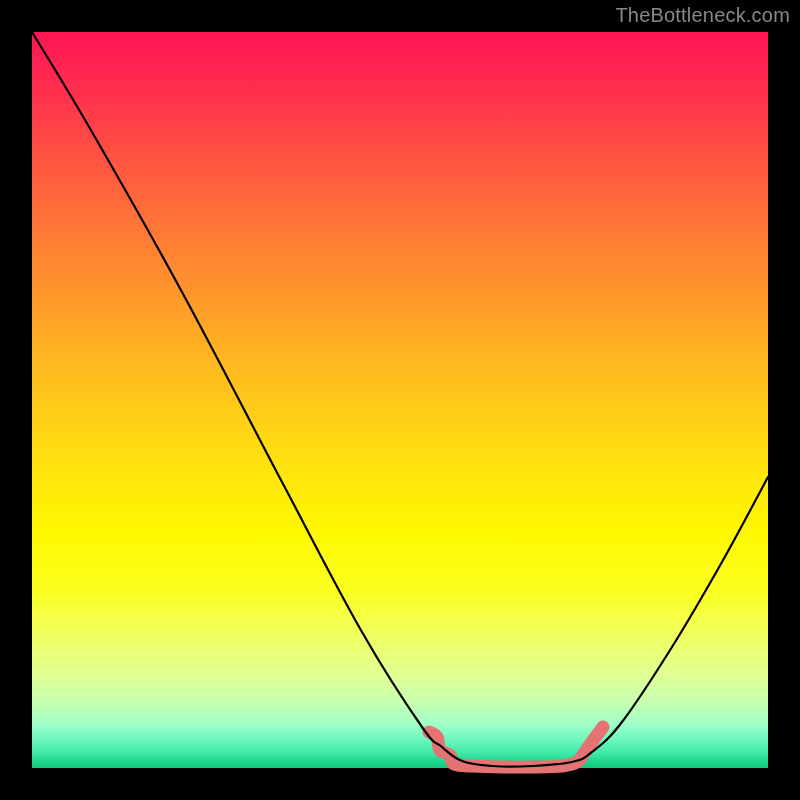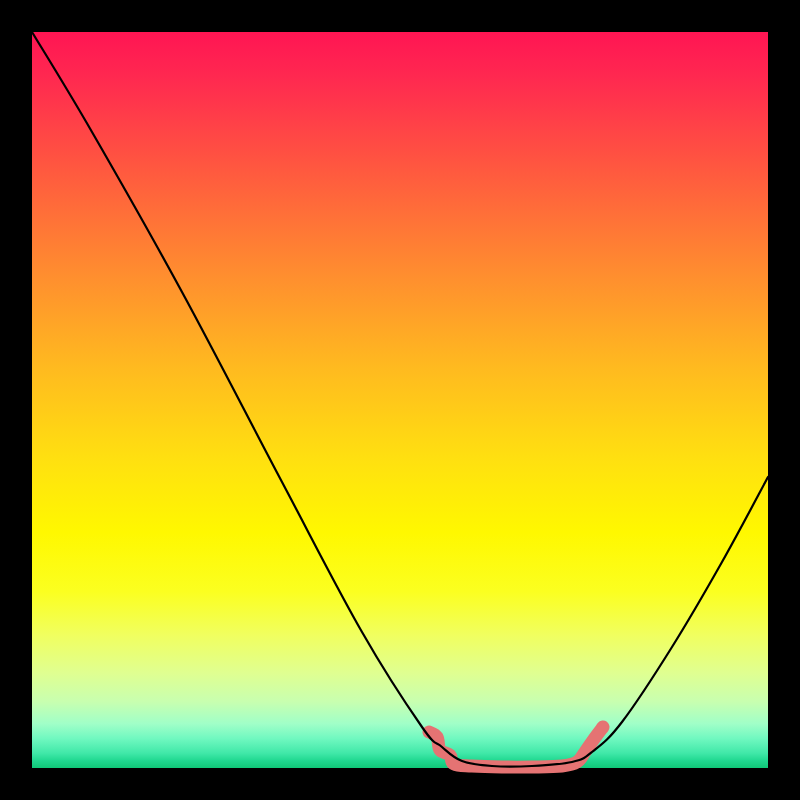--- a/index.html
+++ b/index.html
@@ -65,20 +65,21 @@
     top: 0;
     width: 100%;
     height: 100%;
     overflow: visible;
   }
 </style>
 </head>
 <body>
 
 <div class="container">
+  <div class="watermark">TheBottleneck.com</div>
   <div class="plot-area">
     <div class="gradient-bg"></div>
     <svg class="curve" viewBox="0 0 736 736" preserveAspectRatio="none">
       <path id="highlight-path" fill="none" stroke-linecap="round" stroke-linejoin="round" d="M 397 700 C 398.44 700.9, 403.02 701.76, 405 705 C 406.98 708.24, 405.66 714.76, 408 718 C 410.34 721.24, 415.48 720.48, 418 723 C 420.52 725.52, 418.04 730.02, 422 732 C 425.96 733.98, 431.36 733.46, 440 734 C 448.64 734.54, 459.2 734.82, 470 735 C 480.8 735.18, 489.2 735.18, 500 735 C 510.8 734.82, 521.9 734.9, 530 734 C 538.1 733.1, 540.86 732.52, 545 730 C 549.14 727.48, 549.94 724.14, 553 720 C 556.06 715.86, 558.76 711.5, 562 707 C 565.24 702.5, 569.38 697.16, 571 695" stroke="#e57373" stroke-width="13"></path>
       <path id="curve-path" fill="none" stroke-linecap="round" stroke-linejoin="round" d="M 0 0 C 10.799999999999999 18, 33 53.2, 60 100 C 87 146.8, 115.80000000000001 197, 150 260 C 184.2 323, 217.6 388.8, 250 450 C 282.4 511.2, 304.8 555.9, 330 600 C 355.2 644.1, 375.6 674.3, 390 695 C 404.4 715.7, 402.8 708.88, 410 715 C 417.2 721.12, 421 725.58, 430 729 C 439 732.42, 447.4 733.1, 460 734 C 472.6 734.9, 485.6 734.72, 500 734 C 514.4 733.28, 529.2 732.52, 540 730 C 550.8 727.48, 551 727.2, 560 720 C 569 712.8, 575.6 708.9, 590 690 C 604.4 671.1, 622 643.8, 640 615 C 658 586.2, 672.72 560.6, 690 530 C 707.28 499.4, 727.72 460.3, 736 445" stroke="#000000" stroke-width="2.2"></path>
     </svg>
   </div>
 </div>
 
 </body></html>

